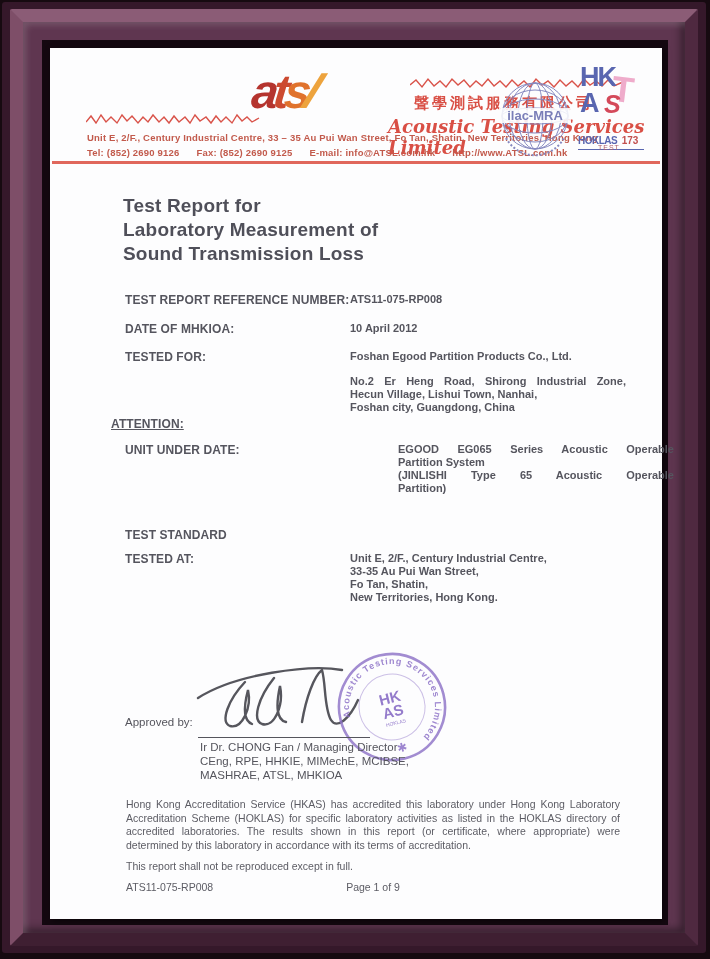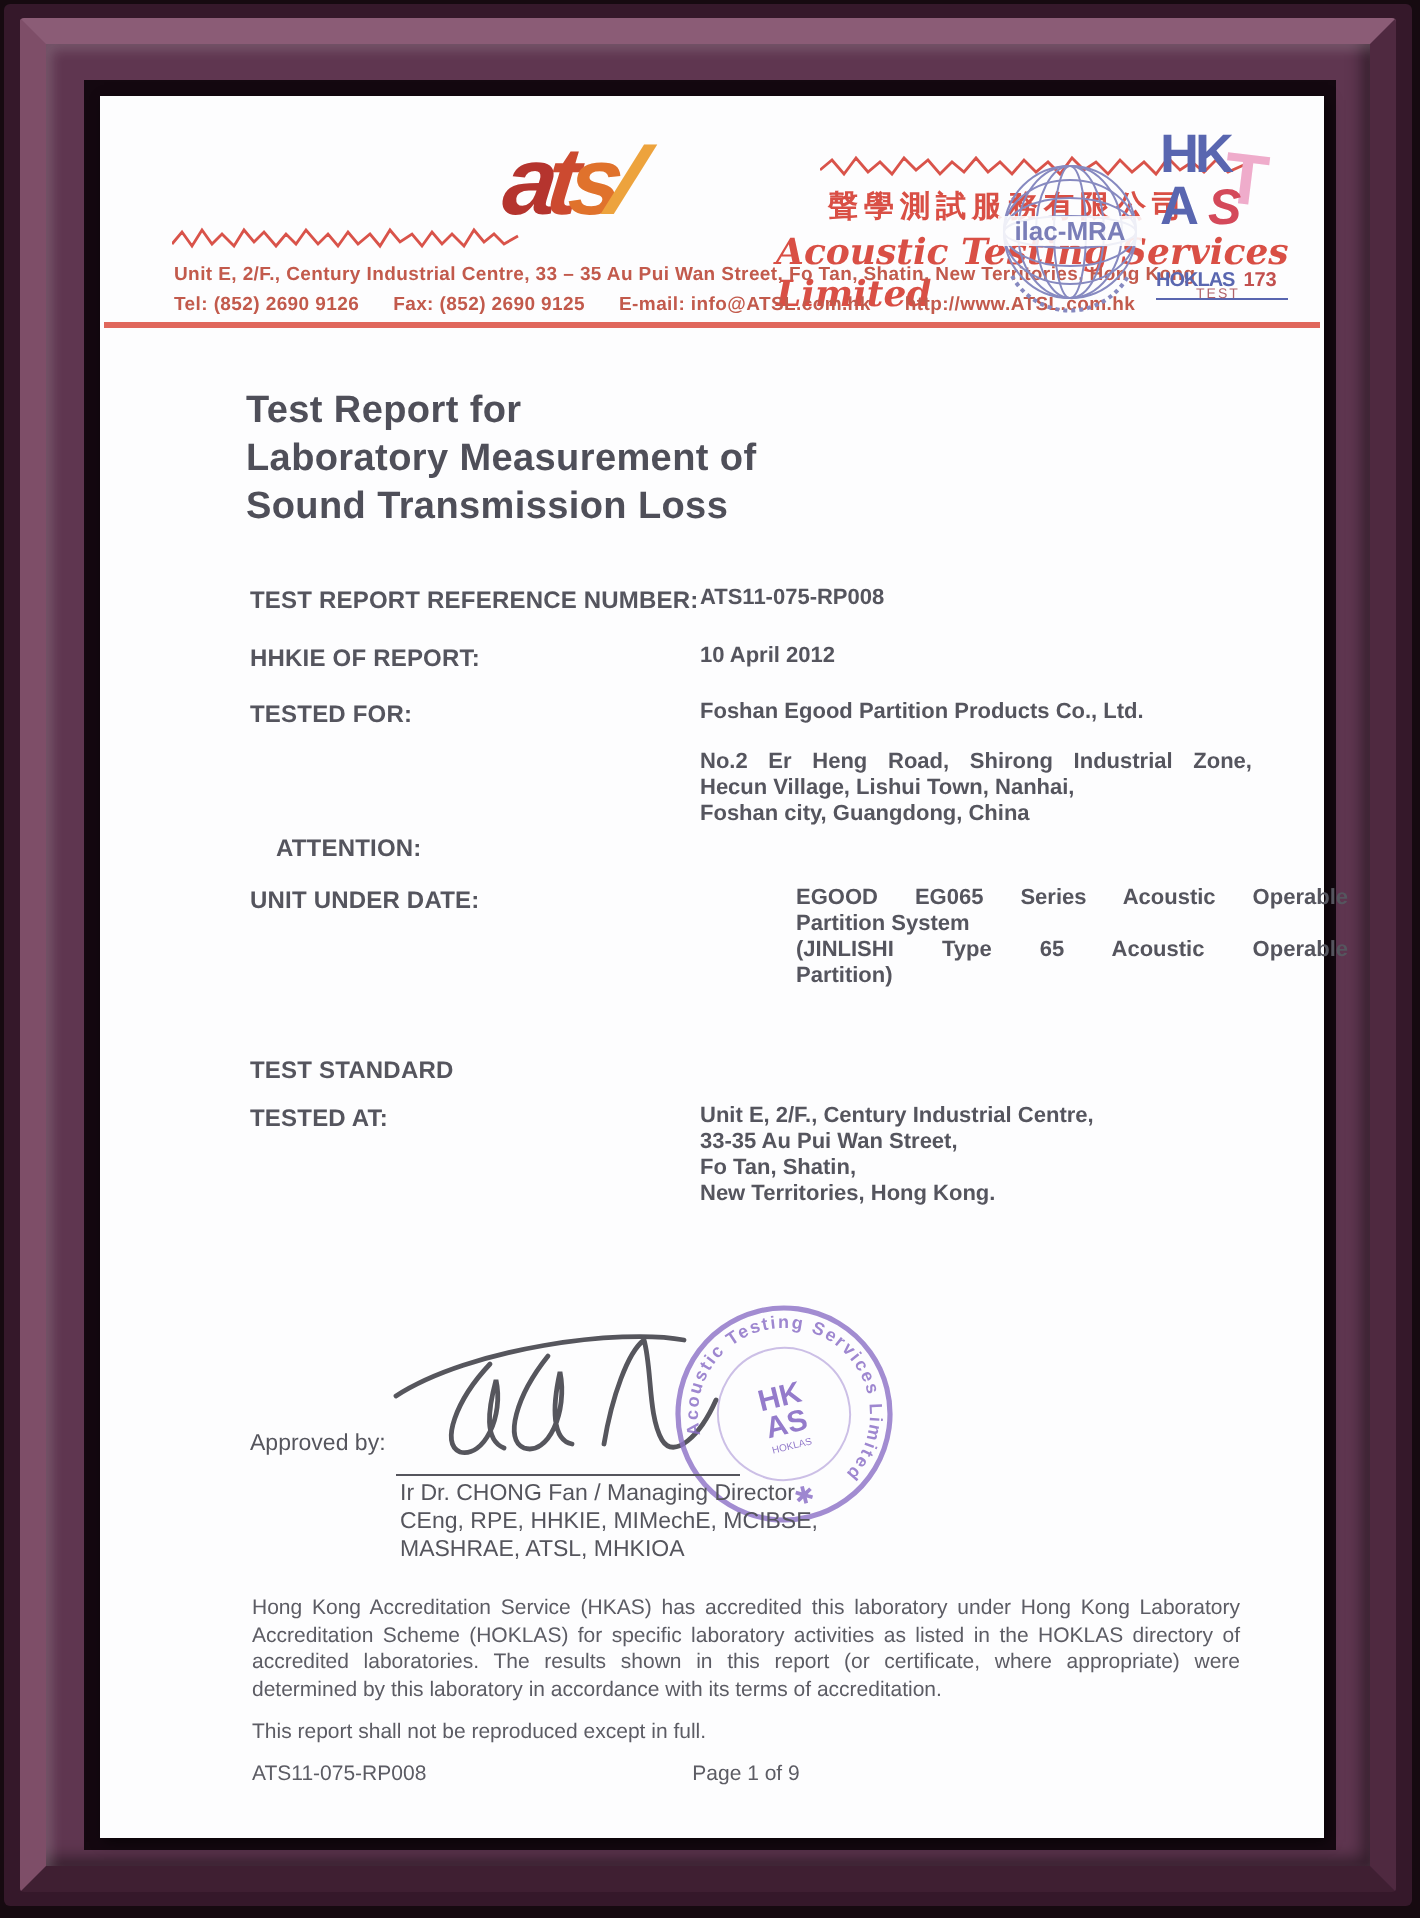--- a/index.html
+++ b/index.html
@@ -100,32 +100,32 @@
 
   <div class="abs title" style="left:73px;top:146px;">
     <div>Test Report for</div>
     <div>Laboratory Measurement of</div>
     <div>Sound Transmission Loss</div>
   </div>
 
   <div class="abs lbl" style="left:75px;top:245px;">TEST REPORT REFERENCE NUMBER:</div>
   <div class="abs val" style="left:300px;top:245px;">ATS11-075-RP008</div>
 
-  <div class="abs lbl" style="left:75px;top:274px;">HHKIE OF REPORT:</div>
+  <div class="abs lbl" style="left:75px;top:274px;">DATE OF MHKIOA:</div>
   <div class="abs val" style="left:300px;top:274px;">10 April 2012</div>
 
   <div class="abs lbl" style="left:75px;top:302px;">TESTED FOR:</div>
   <div class="abs val" style="left:300px;top:302px;">Foshan Egood Partition Products Co., Ltd.</div>
   <div class="abs val" style="left:300px;top:327px;">
     <div class="stretch">No.2 Er Heng Road, Shirong Industrial Zone,</div>
     <div>Hecun Village, Lishui Town, Nanhai,</div>
     <div>Foshan city, Guangdong, China</div>
   </div>
 
-  <div class="abs lbl" style="left:88px;top:369px;">ATTENTION:</div>
+  <div class="abs lbl" style="left:61px;top:369px;text-decoration:underline;">ATTENTION:</div>
 
   <div class="abs lbl" style="left:75px;top:395px;">UNIT UNDER DATE:</div>
   <div class="abs val" style="left:300px;top:395px;margin-left:48px;">
     <div class="stretch">EGOOD EG065 Series Acoustic Operable</div>
     <div>Partition System</div>
     <div class="stretch">(JINLISHI Type 65 Acoustic Operable</div>
     <div>Partition)</div>
   </div>
 
   <div class="abs lbl" style="left:75px;top:480px;">TEST STANDARD</div>

